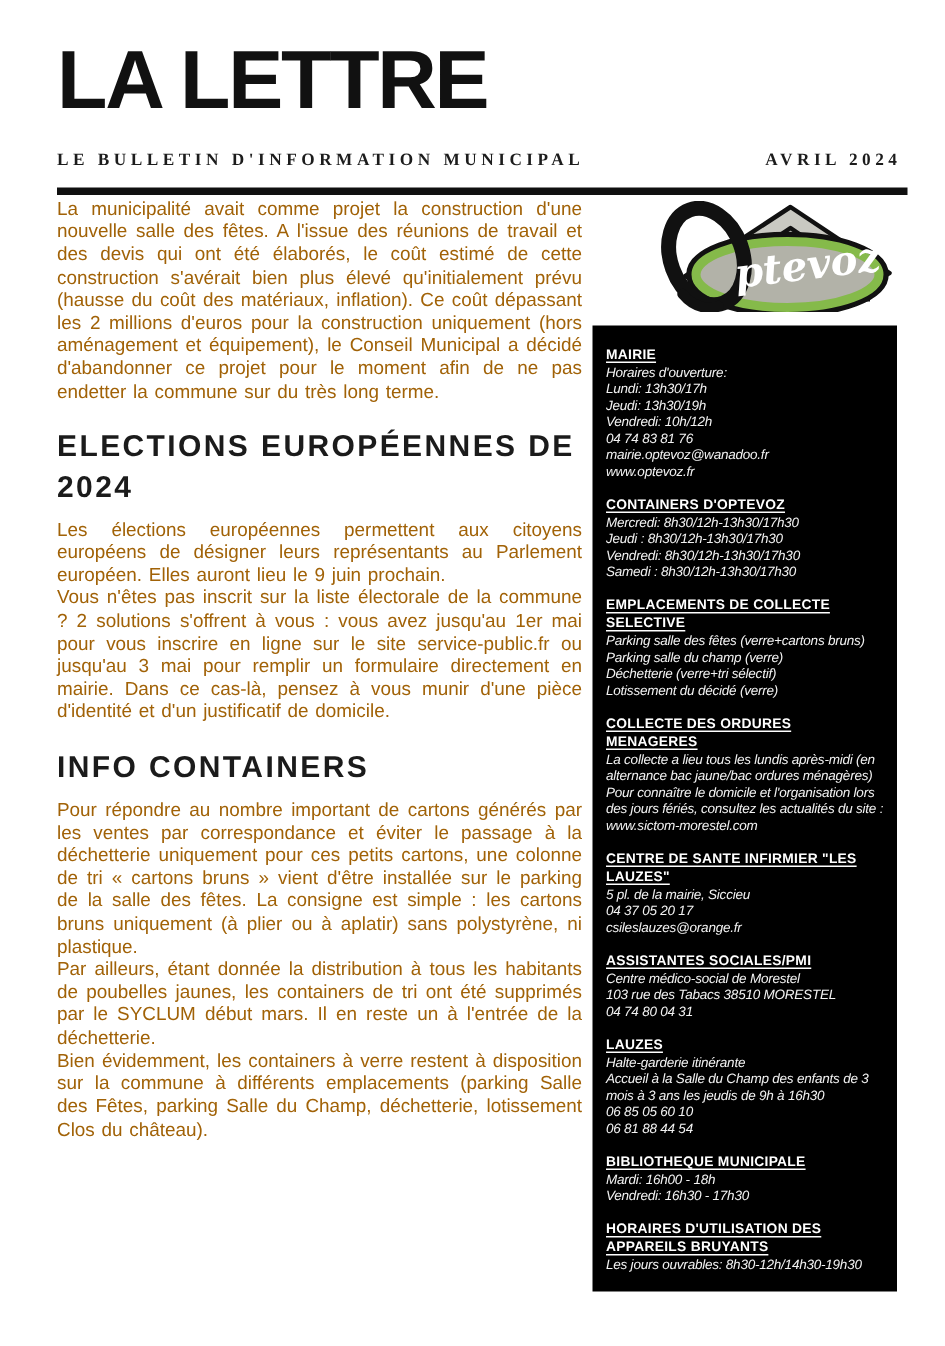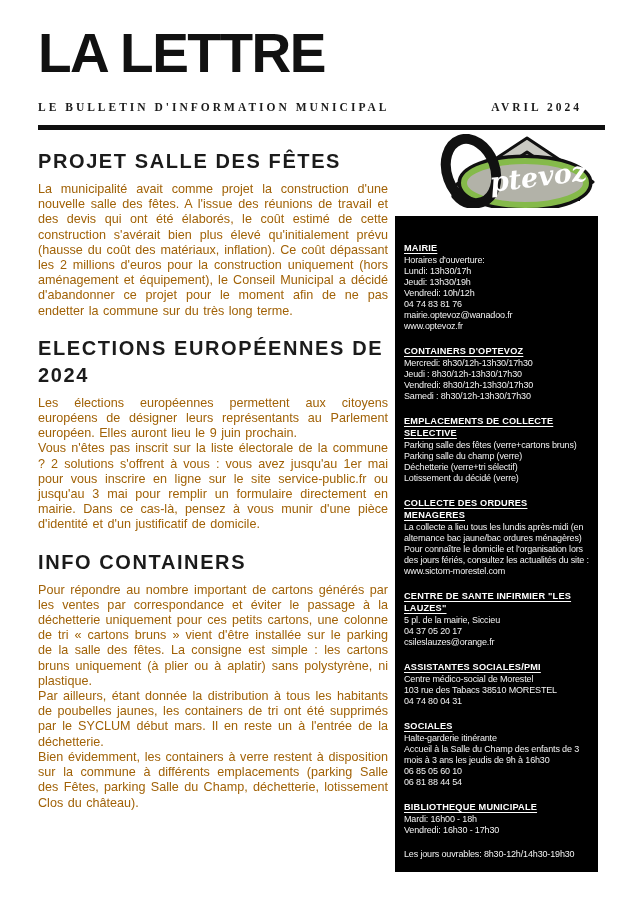--- a/index.html
+++ b/index.html
@@ -7,21 +7,21 @@
   body {
     width: 630px; height: 897px;
     font-family: "Liberation Sans", sans-serif;
     color: #3d3d3d;
     overflow: hidden;
     position: relative;
   }
   .page { width: 630px; height: 897px; background: #fff; }
 
   
-  .masthead { padding: 26px 48px 0 38px; }
+  .masthead { padding: 26px 29px 0 38px; }
   .main-title {
     font-family: "Liberation Sans", sans-serif;
     font-weight: bold;
     font-size: 55px;
     line-height: 54px;
     letter-spacing: -1.5px;
     color: #111111;
     text-transform: uppercase;
   }
   .subtitle-row {
@@ -70,37 +70,38 @@
 
   
   .logo-wrap { padding: 2px 0 4px 32px; }
 
   .side-box {
     background: #000000;
     color: #ffffff;
     padding: 13px 9px 12px 9px;
     min-height: 599px;
   }
-  .side-section { margin-bottom: 10px; margin-top: 13px; }
+  .side-section { margin-bottom: 10px; }
   .side-section:last-child { margin-bottom: 0; }
   .side-title {
     font-weight: bold;
     font-size: 9.2px;
     line-height: 12px;
     letter-spacing: 0.2px;
     text-decoration: underline;
     text-underline-offset: 1.5px;
     color: #ffffff;
     margin-bottom: 1px;
   }
   .side-line {
     font-size: 9px;
     line-height: 11px;
     letter-spacing: -0.15px;
     color: #f2f2f2;
+    font-style: italic;
   }
 </style>
 </head>
 <body>
 
 <div class="page">
 
   <div class="masthead">
     <div class="main-title">
       <div>LA LETTRE</div>
@@ -110,21 +111,20 @@
       <span>AVRIL 2024</span>
     </div>
   </div>
   <div class="rule"></div>
 
   <div class="main-row">
 
     <div class="col-articles">
 
       <div class="article">
-        <h2>PROJET SALLE DES FÊTES</h2>
         <p>La municipalité avait comme projet la construction d'une nouvelle salle des fêtes. A l'issue des réunions de travail et des devis qui ont été élaborés, le coût estimé de cette construction s'avérait bien plus élevé qu'initialement prévu (hausse du coût des matériaux, inflation). Ce coût dépassant les 2 millions d'euros pour la construction uniquement (hors aménagement et équipement), le Conseil Municipal a décidé d'abandonner ce projet pour le moment afin de ne pas endetter la commune sur du très long terme.</p>
       </div>
 
       <div class="article">
         <h2>ELECTIONS EUROPÉENNES DE 2024</h2>
         <p>Les élections européennes permettent aux citoyens européens de désigner leurs représentants au Parlement européen. Elles auront lieu le 9 juin prochain.</p>
         <p>Vous n'êtes pas inscrit sur la liste électorale de la commune ? 2 solutions s'offrent à vous : vous avez jusqu'au 1er mai pour vous inscrire en ligne sur le site service-public.fr ou jusqu'au 3 mai pour remplir un formulaire directement en mairie. Dans ce cas-là, pensez à vous munir d'une pièce d'identité et d'un justificatif de domicile.</p>
       </div>
 
       <div class="article">
@@ -198,34 +198,35 @@
         </div>
 
         <div class="side-section">
           <div class="side-title">ASSISTANTES SOCIALES/PMI</div>
           <div class="side-line">Centre médico-social de Morestel</div>
           <div class="side-line">103 rue des Tabacs 38510 MORESTEL</div>
           <div class="side-line">04 74 80 04 31</div>
         </div>
 
         <div class="side-section">
-          <div class="side-title">SOCIALES</div>
+          <div class="side-title">LAUZES</div>
           <div class="side-line">Halte-garderie itinérante</div>
           <div class="side-line">Accueil à la Salle du Champ des enfants de 3 mois à 3 ans les jeudis de 9h à 16h30</div>
           <div class="side-line">06 85 05 60 10</div>
           <div class="side-line">06 81 88 44 54</div>
         </div>
 
         <div class="side-section">
           <div class="side-title">BIBLIOTHEQUE MUNICIPALE</div>
           <div class="side-line">Mardi: 16h00 - 18h</div>
           <div class="side-line">Vendredi: 16h30 - 17h30</div>
         </div>
 
         <div class="side-section">
+          <div class="side-title">HORAIRES D'UTILISATION DES APPAREILS BRUYANTS</div>
           <div class="side-line">Les jours ouvrables: 8h30-12h/14h30-19h30</div>
 
         </div>
 
       </div>
     </div>
 
   </div>
 </div>
 

